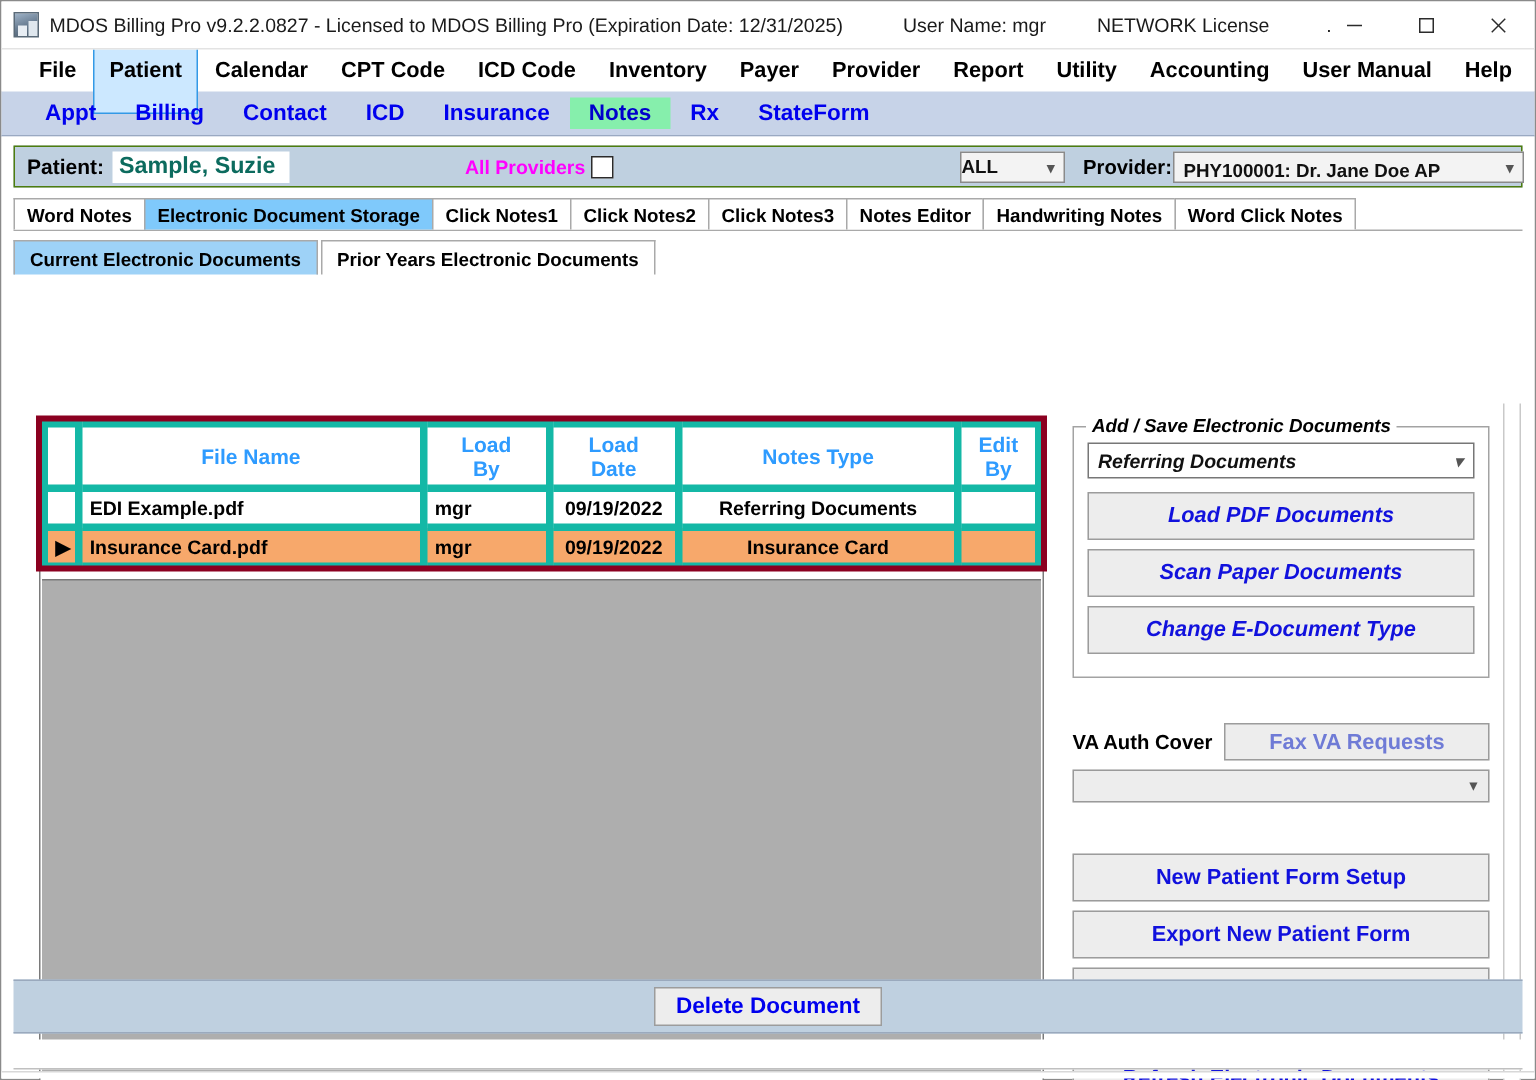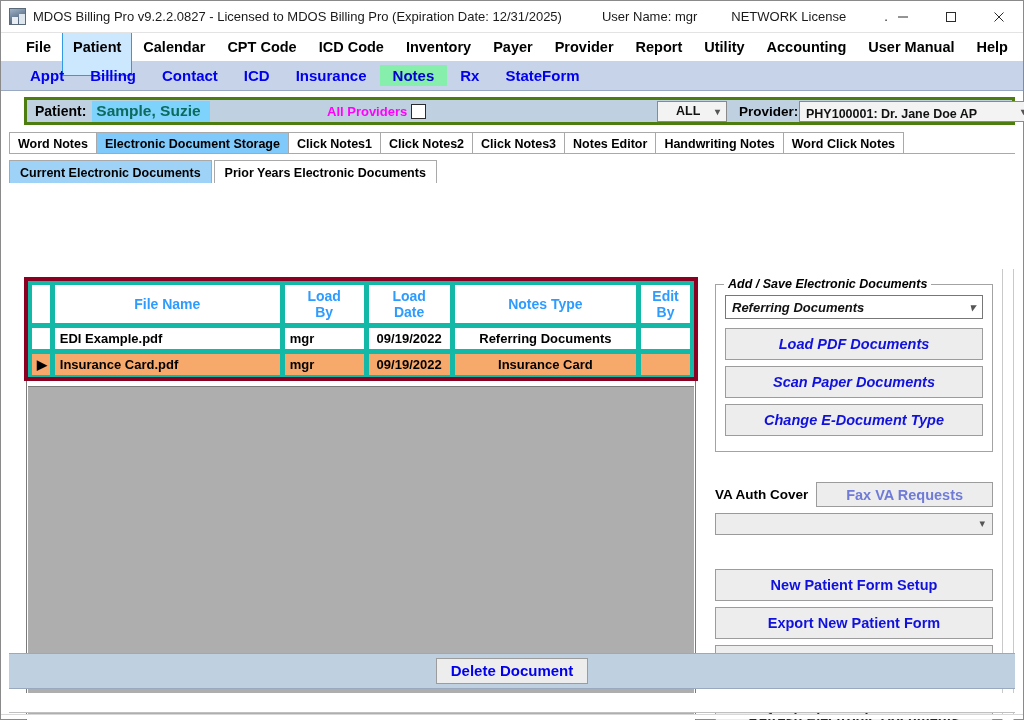--- a/index.html
+++ b/index.html
@@ -118,47 +118,46 @@
     position: relative;
     height: 628px;
     background: #ffffff;
     padding: 6px 8px 0 8px;
   }
 
   
   .patientbar {
     height: 28px;
     background: #bfd0e0;
-    border: 3px solid #4d7c0f;
+    border: 1px solid #4d7c0f;
     display: flex;
     align-items: center;
     padding: 0 8px;
     position: relative;
-    margin-left: 15px;
   }
   .lbl-patient { font-size: 14px; font-weight: bold; color:#000; margin-right:6px; }
   .patient-name {
     font-size: 15.5px; font-weight: bold; color:#0c6b5e;
-    background:#7dd3fc; padding: 1px 8px 2px 4px;
+    background:#ffffff; padding: 1px 8px 2px 4px;
     min-width: 118px;
   }
   .allprov-label {
     position: absolute; left: 300px;
     font-size: 13px; font-weight: bold; color: #ff00ff;
   }
   .allprov-box {
     position: absolute; left: 384px;
     width: 15px; height: 15px;
     background:#fff; border: 1.5px solid #2b2b2b;
   }
   .all-select {
     position: absolute; left: 630px;
     width: 70px; height: 21px;
     background:#f3f3f3; border: 1px solid #8a8a8a;
-    display:flex; align-items:center; padding-left:18px;
+    display:flex; align-items:center; padding-left:0;
     font-size: 12.5px; font-weight: bold; color:#111;
   }
   .all-select .caret { position:absolute; right:6px; top:4px; }
   .lbl-provider {
     position: absolute; left: 712px;
     font-size: 13.5px; font-weight: bold; color:#000;
   }
   .prov-select {
     position: absolute; left: 772px;
     width: 234px; height: 21px;

